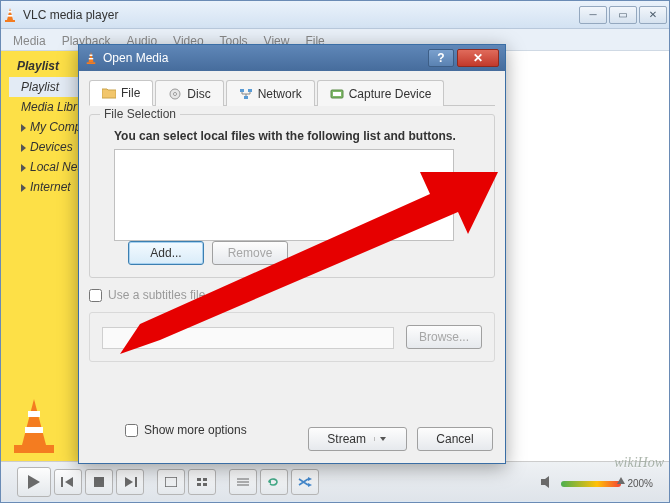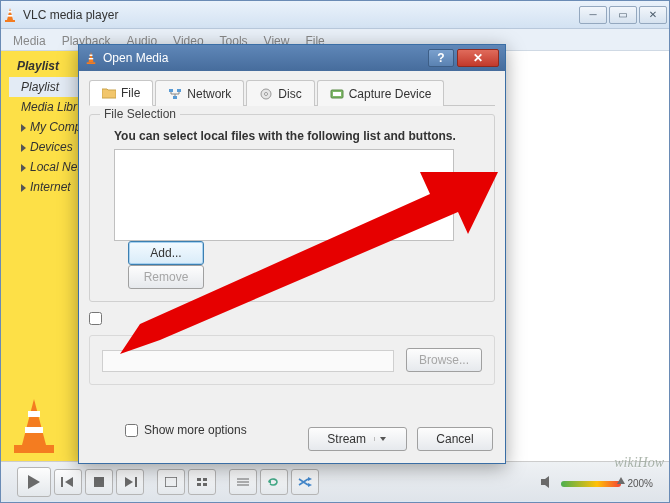--- a/index.html
+++ b/index.html
@@ -45,21 +45,21 @@
 .dlg-body { padding: 8px 10px 10px; }
 .tabs { display: flex; border-bottom: 1px solid #c7c7c7; margin-bottom: 8px; }
 .tab { padding: 5px 12px; border: 1px solid #c7c7c7; border-bottom: none; background: #f6f6f6; margin-right: 2px; border-radius: 3px 3px 0 0; display: flex; align-items: center; gap: 5px; color: #333; position: relative; top: 1px; }
 .tab.active { background: #fff; border-bottom: 1px solid #fff; }
 .tab-icon { width: 14px; height: 12px; display: inline-block; }
 
 .groupbox { border: 1px solid #d0d0d0; border-radius: 3px; padding: 14px 24px 12px; position: relative; margin-bottom: 10px; }
 .group-title { position: absolute; top: -8px; left: 10px; background: #f0f0f0; padding: 0 4px; color: #444; }
 .hint { color: #333; margin-bottom: 6px; font-weight: bold; }
 .filelist { width: 340px; height: 92px; border: 1px solid #c0c0c0; background: #fff; display: inline-block; vertical-align: top; }
-.side-buttons { display: inline-flex; flex-direction: column; gap: 0; margin-left: 14px; vertical-align: top; }
+.side-buttons { display: inline-flex; flex-direction: row; gap: 8px; margin-left: 14px; vertical-align: top; }
 .btn { min-width: 76px; height: 24px; border: 1px solid #a0a0a0; background: linear-gradient(#fdfdfd,#e6e9ed); border-radius: 3px; padding: 0 10px; display: inline-flex; align-items: center; justify-content: center; color: #333; }
 .btn.highlight { border: 1px solid #3c7fb1; box-shadow: 0 0 0 1px #a7d1f0 inset; background: linear-gradient(#f4faff,#d9ecf9); }
 .btn.disabled { color: #a6a6a6; }
 .chk { display: flex; align-items: center; gap: 6px; color: #9a9a9a; margin: 6px 0 10px; }
 .chk input { width: 13px; height: 13px; }
 .chk.enabled { color: #333; }
 .browse-row { border: 1px solid #d9d9d9; border-radius: 3px; padding: 12px; display: flex; align-items: flex-end; gap: 12px; }
 .path-input { flex: 1; height: 22px; border: 1px solid #cfcfcf; background: #fafafa; }
 .dlg-footer { position: absolute; right: 12px; bottom: 12px; display: flex; gap: 10px; align-items: center; }
 .show-more { position: absolute; left: 14px; bottom: 16px; display: flex; align-items: flex-end; gap: 6px; color: #333; margin-left: 32px; }
@@ -214,33 +214,33 @@
   <div class="dlg-body">
     <div class="tabs">
       <div class="tab active">
         <span class="tab-icon"><svg width="14" height="12">
               <path d="M0 2h5l1 1h8v8H0z" fill="#f2c66b" stroke="#caa34b"></path>
             </svg></span>
         <span>File</span>
       </div>
       <div class="tab">
         <span class="tab-icon"><svg width="14" height="12">
+              <circle cx="7" cy="6" r="5" fill="#e6e6e6" stroke="#999"></circle>
+              <circle cx="7" cy="6" r="1.5" fill="#fff" stroke="#999"></circle>
+            </svg></span>
+        <span>Disc</span>
+      </div>
+      <div class="tab">
+        <span class="tab-icon"><svg width="14" height="12">
               <rect x="1" y="1" width="4" height="3" fill="#5a9bd4"></rect>
               <rect x="9" y="1" width="4" height="3" fill="#5a9bd4"></rect>
               <rect x="5" y="8" width="4" height="3" fill="#5a9bd4"></rect>
               <path d="M3 4v2h8V4M7 6v2" stroke="#888" fill="none"></path>
             </svg></span>
         <span>Network</span>
-      </div>
-      <div class="tab">
-        <span class="tab-icon"><svg width="14" height="12">
-              <circle cx="7" cy="6" r="5" fill="#e6e6e6" stroke="#999"></circle>
-              <circle cx="7" cy="6" r="1.5" fill="#fff" stroke="#999"></circle>
-            </svg></span>
-        <span>Disc</span>
       </div>
       <div class="tab">
         <span class="tab-icon"><svg width="14" height="12">
               <rect x="1" y="2" width="12" height="8" rx="1" fill="#7fb968" stroke="#5a8a47"></rect>
               <rect x="3" y="4" width="8" height="4" fill="#fff"></rect>
             </svg></span>
         <span>Capture Device</span>
       </div>
     </div>
 
@@ -253,20 +253,21 @@
             <span>Add...</span>
           </div>
         <div class="btn disabled">
             <span>Remove</span>
           </div>
       </div>
     </div>
 
     <label class="chk">
       <input type="checkbox" style="">
+      <span>Use a subtitles file</span>
     </label>
 
     <div class="browse-row">
       <div class="path-input"></div>
       <div class="btn disabled">
           <span>Browse...</span>
         </div>
     </div>
   </div>
 

